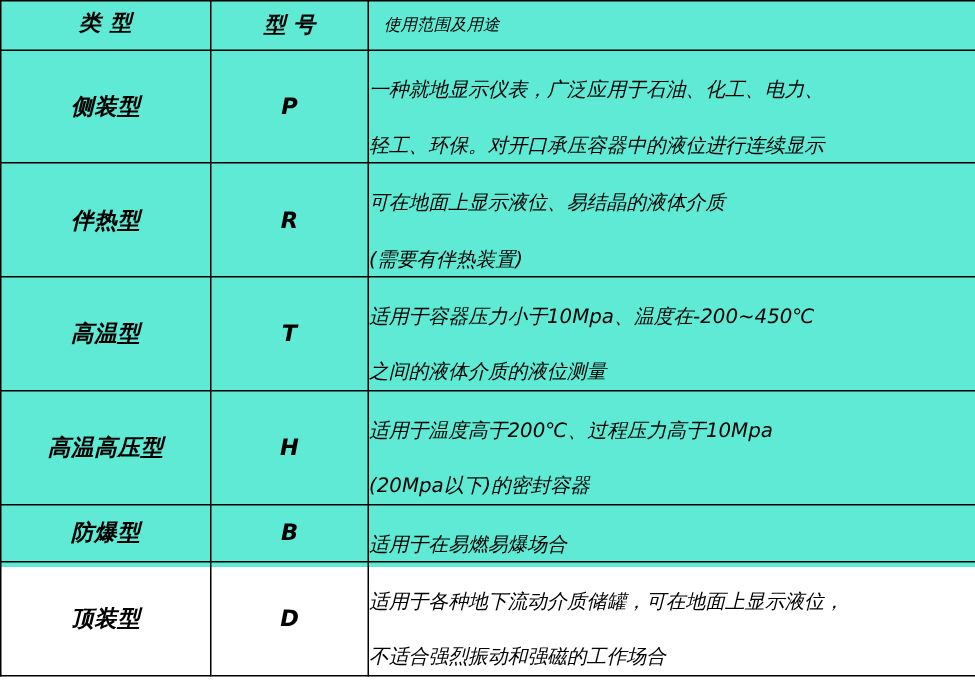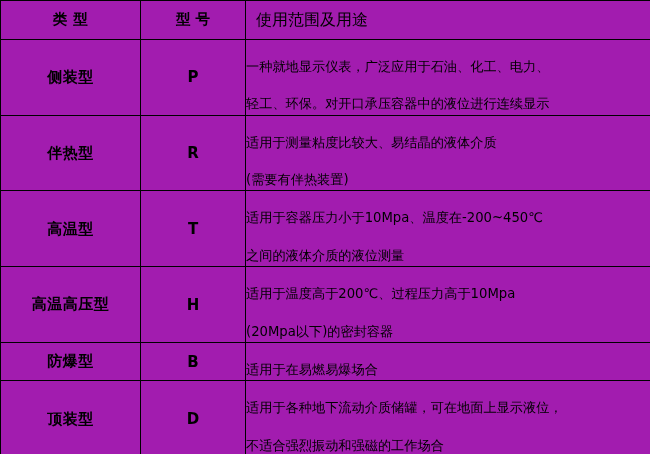--- a/index.html
+++ b/index.html
@@ -9,23 +9,24 @@
   }
   body {
     width: 650px;
     height: 454px;
     font-family: "DejaVu Sans", "Liberation Sans", sans-serif;
     color: #000000;
     overflow: hidden;
   }
   .sheet {
     width: 650px;
-    height: 454px;
+    height: 378px;
     position: relative;
-    background: #a21caf;
+    background: #5eead4;
+    font-style: italic;
   }
   table.spec {
     width: 650px;
     border-collapse: collapse;
     table-layout: fixed;
   }
   table.spec td {
     border: 1px solid #000000;
     vertical-align: middle;
     padding: 0;
@@ -56,21 +57,21 @@
     padding: 5px 8px 5px 10px;
   }
   .head .cell-type,
   .head .cell-model {
     font-weight: bold;
     font-size: 14.5px;
     padding: 6px 2px;
   }
   .head .cell-desc {
     font-weight: normal;
-    font-size: 16px;
+    font-size: 11px;
     padding: 6px 0 6px 10px;
   }
   .line { display: block; white-space: nowrap; margin-top: 16px; }
 </style>
 </head>
 <body>
 
 <div class="sheet">
   <table class="spec">
     <colgroup>
@@ -92,21 +93,21 @@
           <span class="line">一种就地显示仪表，广泛应用于石油、化工、电力、</span>
           <span class="line">轻工、环保。对开口承压容器中的液位进行连续显示</span>
         </td>
       </tr>
 
 
       <tr>
         <td class="cell-type">伴热型</td>
         <td class="cell-model">R</td>
         <td class="cell-desc">
-          <span class="line">适用于测量粘度比较大、易结晶的液体介质</span>
+          <span class="line">可在地面上显示液位、易结晶的液体介质</span>
           <span class="line">(需要有伴热装置)</span>
         </td>
       </tr>
 
       <tr>
         <td class="cell-type">高温型</td>
         <td class="cell-model">T</td>
         <td class="cell-desc">
           <span class="line">适用于容器压力小于10Mpa、温度在-200~450℃</span>
           <span class="line">之间的液体介质的液位测量</span>

